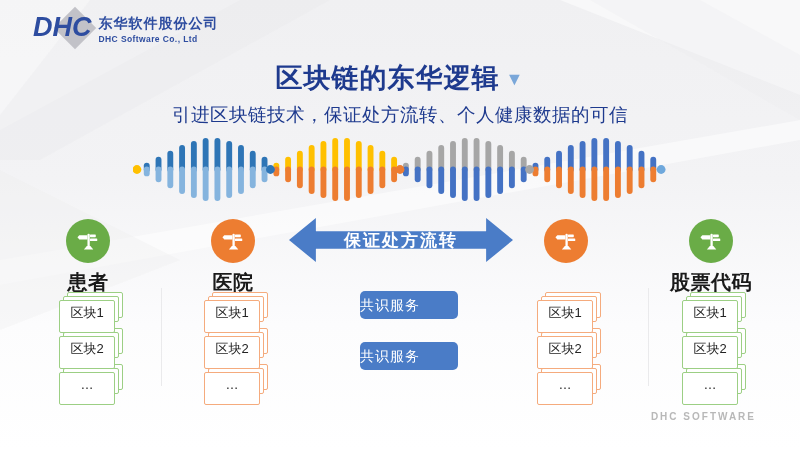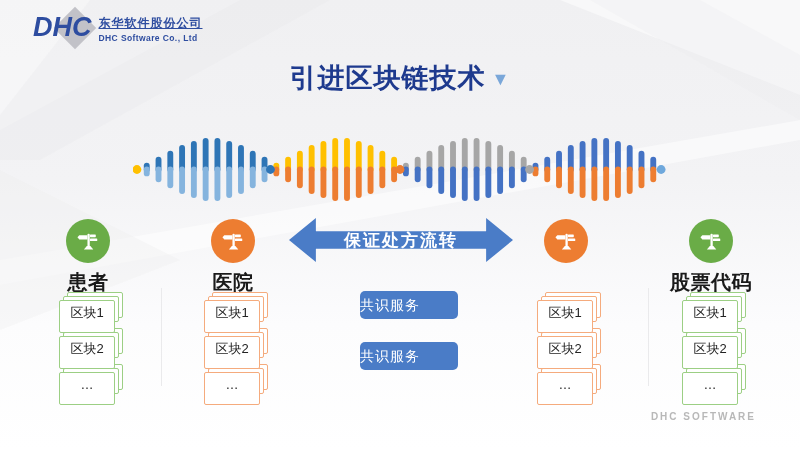--- a/index.html
+++ b/index.html
@@ -7,21 +7,21 @@
     position:relative;width:800px;height:450px;overflow:hidden;
     background:linear-gradient(180deg,#f0f0f2 0%,#f3f3f5 40%,#fcfcfd 72%,#ffffff 100%);
     font-family:"Liberation Sans","DejaVu Sans",sans-serif;
   }
   .bgpat{position:absolute;left:0;top:0;}
   
   .logo{position:absolute;left:33px;top:12px;display:flex;align-items:flex-start;gap:7px;z-index:2;}
   .diamond{position:absolute;left:60px;top:13px;width:30px;height:30px;background:#c2c2c8;transform:rotate(45deg);z-index:1;}
   .dhc{font-size:27px;font-style:italic;font-weight:900;color:#2e4da0;line-height:30px;position:relative;z-index:2;}
   .ltext{padding-top:3px;position:relative;z-index:2;}
-  .lcn{font-size:12px;font-weight:bold;color:#2e4da0;letter-spacing:1px;text-decoration:underline;}
+  .lcn{font-size:14px;font-weight:bold;color:#2e4da0;letter-spacing:1px;}
   .len{font-size:8.5px;color:#2e4da0;font-weight:600;letter-spacing:.4px;margin-top:1px;}
   .stock{position:absolute;right:20px;top:23px;font-size:9.5px;color:#9b9b9b;letter-spacing:.5px;}
   
   .title{position:absolute;left:0;top:60px;width:800px;text-align:center;font-size:27px;font-weight:800;letter-spacing:1px;}
   .title .marker{font-size:18px;vertical-align:2px;margin-left:6px;}
   .subtitle{position:absolute;left:0;top:102px;width:800px;text-align:center;font-size:18.5px;font-weight:500;letter-spacing:.5px;}
   
   .dna{position:absolute;left:133px;top:134px;}
   
   .circle{position:absolute;width:44px;height:44px;border-radius:50%;top:219px;display:flex;align-items:center;justify-content:center;}
@@ -83,22 +83,23 @@
   <div class="diamond"></div>
   <div class="logo">
     <span class="dhc" style="color: rgb(46, 77, 160);">DHC</span>
     <span class="ltext">
       <span class="lcn" style="display:block">东华软件股份公司</span>
       <span class="len" style="display:block">DHC Software Co., Ltd</span>
     </span>
   </div>
 
   <div class="title" style="color: rgb(30, 58, 142);">
-    <span>引进区块链技术</span><span class="marker" style="color: rgb(122, 167, 217);">▼</span>
-  </div>
+    <span>区块链的东华逻辑</span><span class="marker" style="color: rgb(122, 167, 217);">▼</span>
+  </div>
+  <div class="subtitle" style="color: rgb(30, 58, 142);">引进区块链技术，保证处方流转、个人健康数据的可信</div>
 
   <svg id="dna-svg" class="dna" width="534" height="71" viewBox="0 0 544 72">
       <line x1="14" x2="14" y1="32" y2="36" stroke="#2e75b6" stroke-width="6" stroke-linecap="round"></line>
       <line x1="14" x2="14" y1="36" y2="40" stroke="#85b4de" stroke-width="6" stroke-linecap="round"></line>
       <line x1="26" x2="26" y1="26" y2="36" stroke="#2e75b6" stroke-width="6" stroke-linecap="round"></line>
       <line x1="26" x2="26" y1="36" y2="46" stroke="#85b4de" stroke-width="6" stroke-linecap="round"></line>
       <line x1="38" x2="38" y1="20" y2="36" stroke="#2e75b6" stroke-width="6" stroke-linecap="round"></line>
       <line x1="38" x2="38" y1="36" y2="52" stroke="#85b4de" stroke-width="6" stroke-linecap="round"></line>
       <line x1="50" x2="50" y1="14" y2="36" stroke="#2e75b6" stroke-width="6" stroke-linecap="round"></line>
       <line x1="50" x2="50" y1="36" y2="58" stroke="#85b4de" stroke-width="6" stroke-linecap="round"></line>

